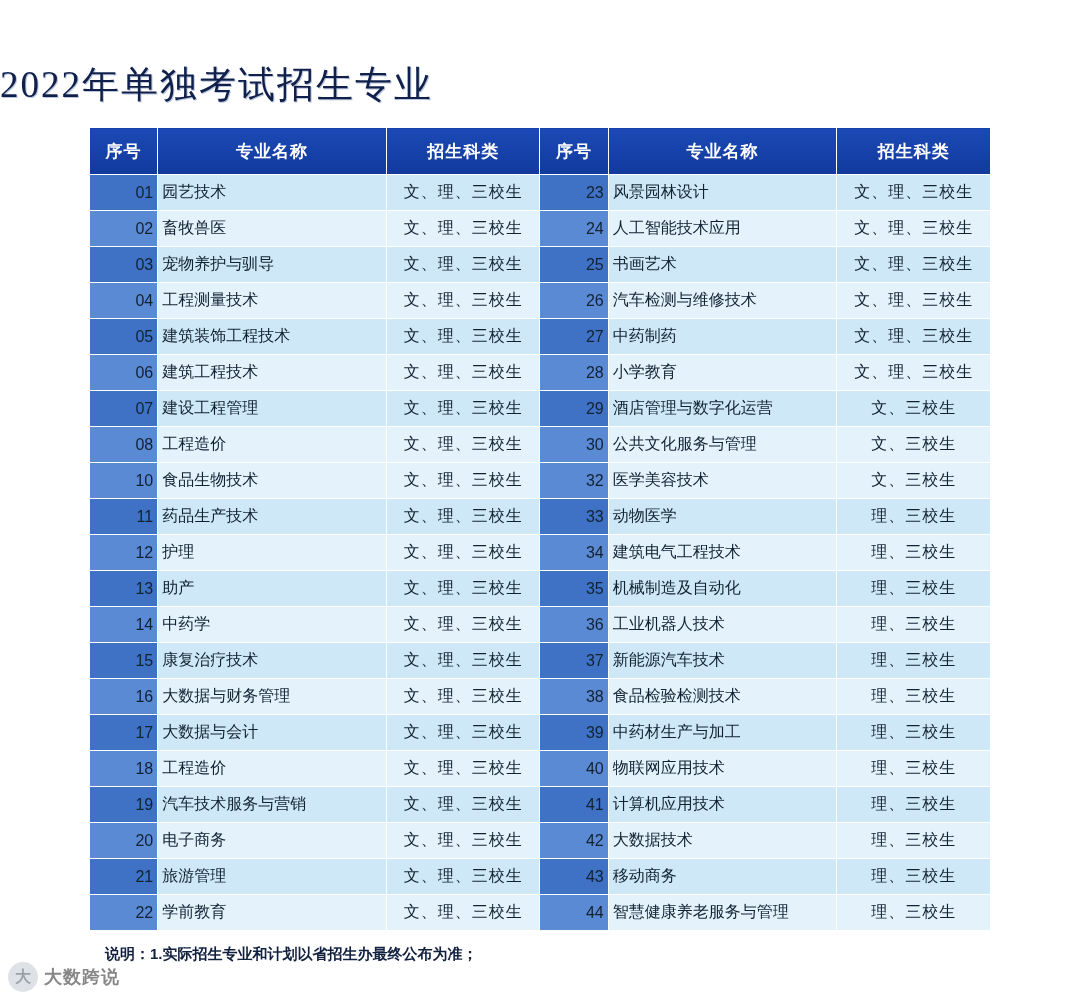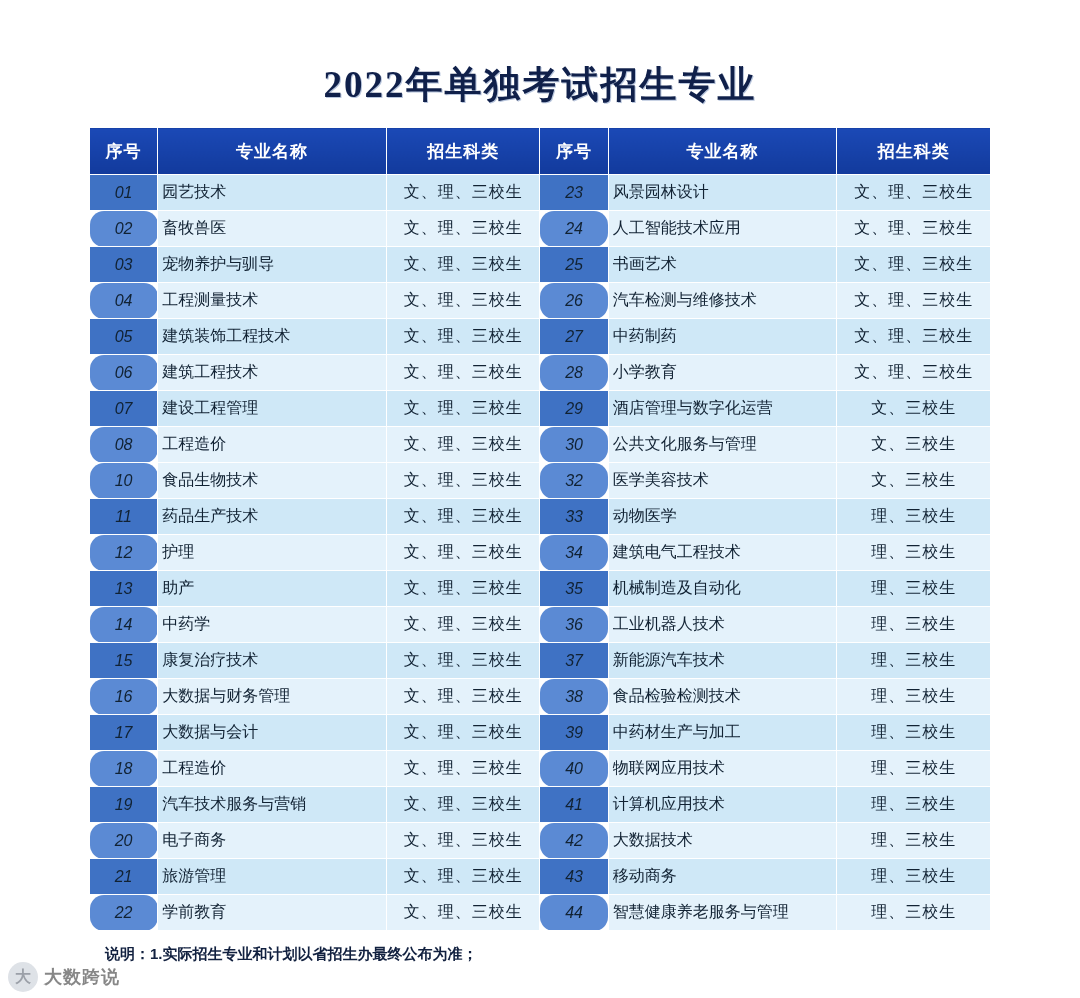--- a/index.html
+++ b/index.html
@@ -13,23 +13,23 @@
     font-family: "Liberation Sans", sans-serif;
     position: relative;
     overflow: hidden;
   }
   .page {
     width: 1080px;
     height: 998px;
     position: relative;
   }
   .title {
-    text-align: center;
+    text-align: left;
     font-family: "Liberation Serif", serif;
-    font-weight: bold;
+    font-weight: normal;
     font-size: 37px;
     letter-spacing: 2px;
     color: #10204a;
     padding-top: 66px;
     line-height: 1;
     text-shadow: 1px 1px 0 #b9c6dd;
   }
   .table-wrap {
     margin: 24px auto 0 auto;
     width: 902px;
@@ -57,29 +57,27 @@
     color: #123;
     border: 1px solid #ffffff;
     padding: 0 4px;
   }
   
   col.c-num { width: 68px; }
   col.c-name { width: 228px; }
   col.c-type { width: 153px; }
 
   td.num {
-    text-align: center;
+    text-align: right;
     color: #ffffff;
     font-size: 15px;
     background: #3f72c4;
-    font-style: italic;
   }
   td.num.alt {
     background: #5b8ad4;
-    border-radius: 14px;
   }
   td.name {
     text-align: left;
     padding-left: 32px;
     background: #cfe8f7;
     color: #0d2340;
   }
   td.name.alt {
     background: #e4f2fb;
   }

